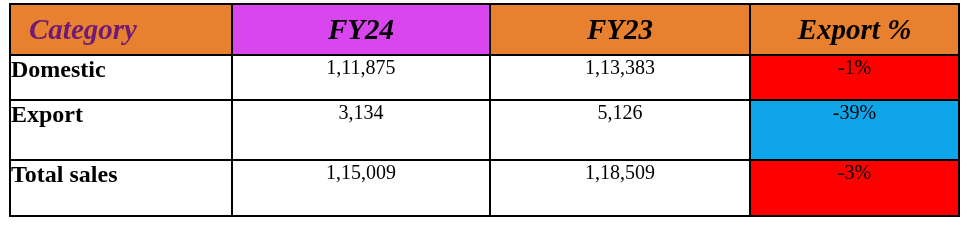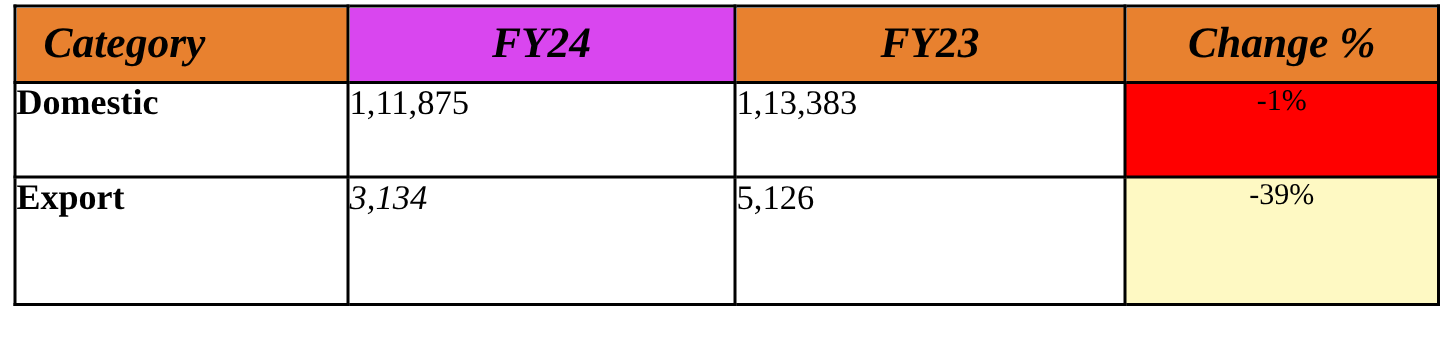--- a/index.html
+++ b/index.html
@@ -78,23 +78,23 @@
     font-style: normal;
     text-align: left;
     padding-left: 18px;
     padding-top: 8px;
     font-size: 24px;
     white-space: nowrap;
     font-family: Liberation Serif, serif;
   }
 
   td.cell-value {
-    text-align: left;
+    text-align: center;
     padding-top: 9px;
-    font-size: 23px;
+    font-size: 20px;
     white-space: nowrap;
   }
 
   td.cell-change {
     text-align: center;
     padding-top: 9px;
     font-size: 20px;
     white-space: nowrap;
   }
 </style>
@@ -104,34 +104,40 @@
 <div id="table-wrap">
   <table class="sales-table">
     <colgroup>
       <col class="col-category">
       <col class="col-fy24">
       <col class="col-fy23">
       <col class="col-change">
     </colgroup>
     <thead>
       <tr class="header-row">
-        <th class="header-cell category" style="background-color: rgb(232, 129, 47); color: #000000; border-color: rgb(0, 0, 0);">Category</th>
+        <th class="header-cell category" style="background-color: rgb(232, 129, 47); color: #701a75; border-color: rgb(0, 0, 0);">Category</th>
         <th class="header-cell" style="background-color: #d946ef; color: rgb(0, 0, 0); border-color: rgb(0, 0, 0);">FY24</th>
         <th class="header-cell" style="background-color: rgb(232, 129, 47); color: rgb(0, 0, 0); border-color: rgb(0, 0, 0);">FY23</th>
-        <th class="header-cell" style="background-color: rgb(232, 129, 47); color: rgb(0, 0, 0); border-color: rgb(0, 0, 0);">Change %</th>
+        <th class="header-cell" style="background-color: rgb(232, 129, 47); color: rgb(0, 0, 0); border-color: rgb(0, 0, 0);">Export %</th>
       </tr>
     </thead>
     <tbody>
       <tr class="data-row row-domestic">
         <td class="cell cell-label" style="border-color: rgb(0, 0, 0);">Domestic</td>
         <td class="cell cell-value" style="border-color: rgb(0, 0, 0);">1,11,875</td>
         <td class="cell cell-value" style="border-color: rgb(0, 0, 0);">1,13,383</td>
         <td class="cell cell-change" style="background-color: rgb(255, 0, 0); border-color: rgb(0, 0, 0); color: rgb(0, 0, 0);">-1%</td>
       </tr>
       <tr class="data-row row-export">
         <td class="cell cell-label" style="border-color: rgb(0, 0, 0);">Export</td>
-        <td class="cell cell-value" style="border-color: rgb(0, 0, 0); font-style: italic;">3,134</td>
+        <td class="cell cell-value" style="border-color: rgb(0, 0, 0);">3,134</td>
         <td class="cell cell-value" style="border-color: rgb(0, 0, 0);">5,126</td>
-        <td class="cell cell-change" style="background-color: #fef9c3; border-color: rgb(0, 0, 0); color: rgb(0, 0, 0);">-39%</td>
+        <td class="cell cell-change" style="background-color: #0ea5e9; border-color: rgb(0, 0, 0); color: rgb(0, 0, 0);">-39%</td>
+      </tr>
+      <tr class="data-row row-total">
+        <td class="cell cell-label" style="border-color: rgb(0, 0, 0);">Total sales</td>
+        <td class="cell cell-value" style="border-color: rgb(0, 0, 0);">1,15,009</td>
+        <td class="cell cell-value" style="border-color: rgb(0, 0, 0);">1,18,509</td>
+        <td class="cell cell-change" style="background-color: rgb(255, 0, 0); border-color: rgb(0, 0, 0); color: rgb(0, 0, 0);">-3%</td>
       </tr>
     </tbody>
   </table>
 </div>
 
 </body></html>

